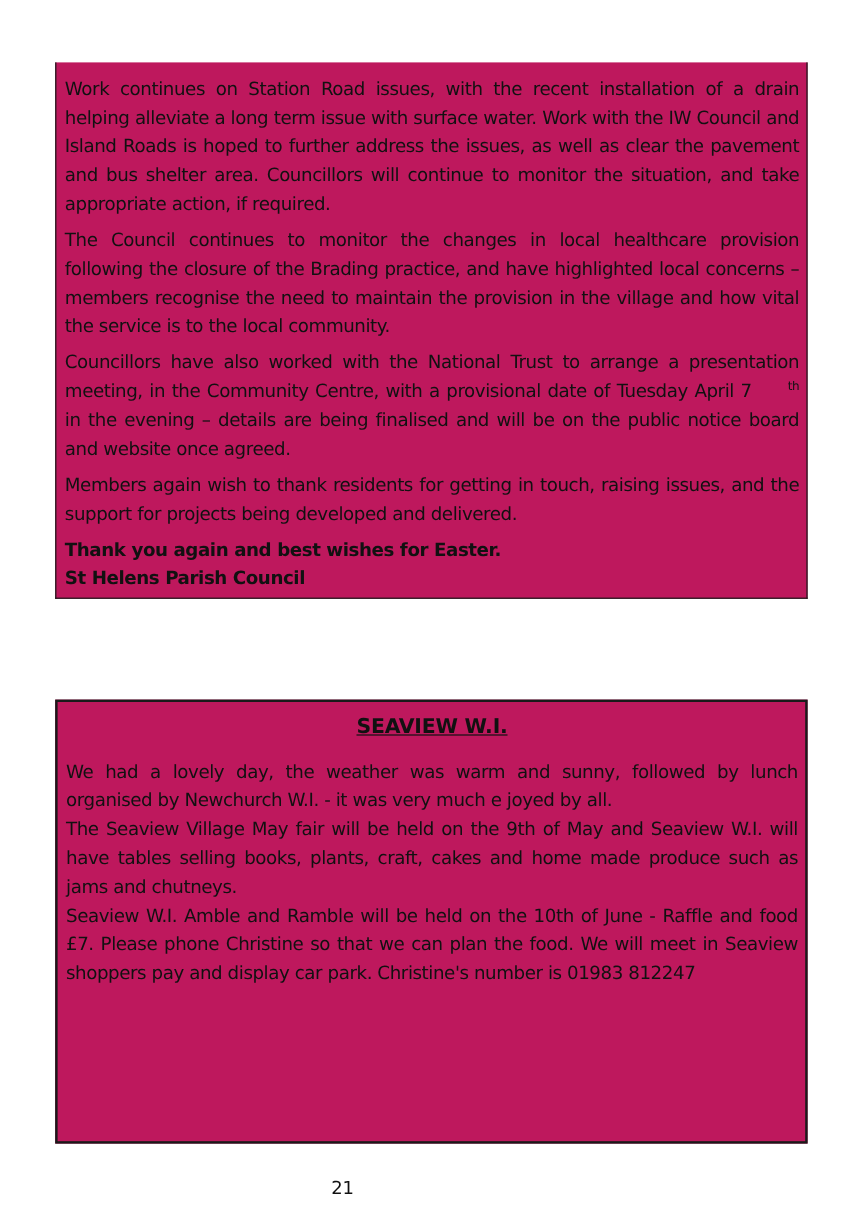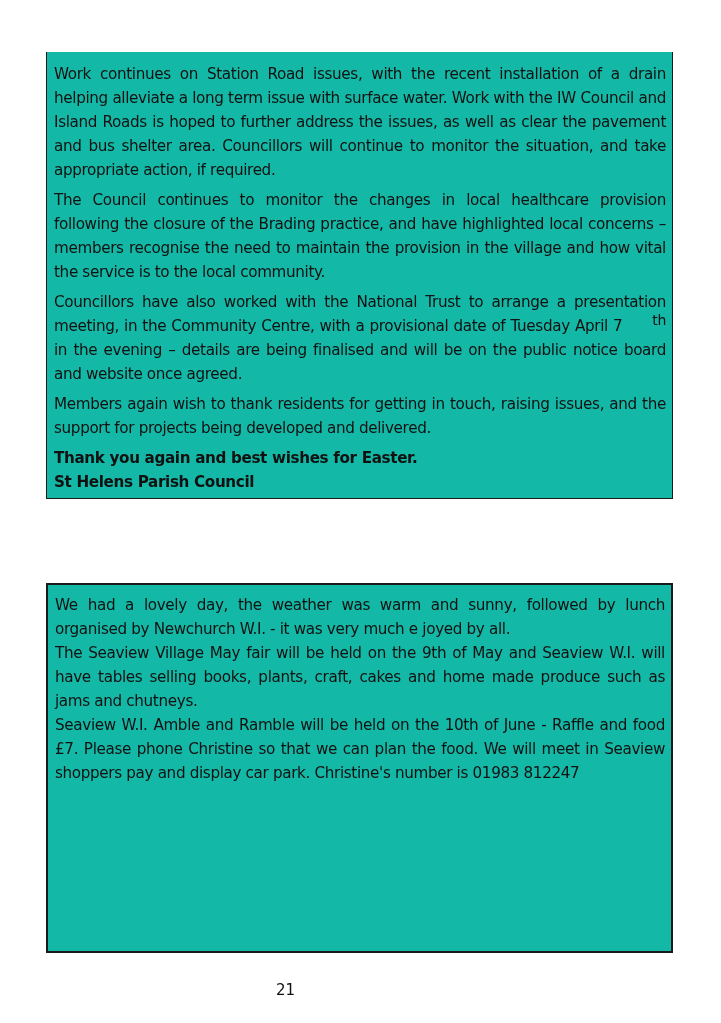--- a/index.html
+++ b/index.html
@@ -11,21 +11,21 @@
       width: 721px;
       height: 1023px;
       position: relative;
       overflow: hidden;
       font-family: "DejaVu Sans", sans-serif;
       color: #111111;
     }
     .box {
       position: absolute;
       box-sizing: border-box;
-      background: #14b8a6;
+      background: #be185d;
     }
     .box-council {
       left: 46px;
       top: 52px;
       width: 627px;
       height: 447px;
       border-left: 1.5px solid #1a1a1a;
       border-right: 1.5px solid #1a1a1a;
       border-bottom: 1.5px solid #1a1a1a;
       padding: 10px 6px 0 7px;
@@ -66,21 +66,21 @@
       line-height: 26px;
       letter-spacing: -0.2px;
     }
     .box-wi .para {
       margin-bottom: 0;
     }
     .box-wi .signoff {
       margin-top: 0px;
     }
     sup {
-      font-size: 14px;
+      font-size: 10px;
       line-height: 0;
       vertical-align: super;
       margin-left: 30px;
     }
     .page-number {
       position: absolute;
       left: 0;
       width: 571px;
       top: 980px;
       text-align: center;
@@ -94,18 +94,19 @@
 <div class="box box-council">
   <p class="para">Work continues on Station Road issues, with the recent installation of a drain helping alleviate a long term issue with surface water. Work with the IW Council and Island Roads is hoped to further address the issues, as well as clear the pavement and bus shelter area.  Councillors will continue to monitor the situation, and take appropriate action, if required.</p>
   <p class="para">The Council continues to monitor the changes in local healthcare provision following the closure of the Brading practice, and have highlighted local concerns – members recognise the need to maintain the provision in the village and how vital the service is to the local community.</p>
   <p class="para"><span>Councillors have also worked with the National Trust to arrange a presentation meeting, in the Community Centre, with a provisional date of Tuesday April 7</span><sup>th</sup><span> in the evening – details are being finalised and will be on the public notice board and website once agreed.</span></p>
   <p class="para">Members again wish to thank residents for getting in touch, raising issues, and the support for projects being developed and delivered.</p>
   <p class="signoff">Thank you again and best wishes for Easter.</p>
   <p class="signoff">St Helens Parish Council</p>
 </div>
 
 <div class="box box-wi">
+  <h2 class="heading">SEAVIEW W.I.</h2>
   <p class="para">We had a lovely day, the weather was warm and sunny, followed by lunch organised by Newchurch W.I. - it was very much e joyed by all.</p>
   <p class="para">The Seaview Village May fair will be held on the 9th of May and Seaview W.I. will have tables selling books, plants, craft, cakes and home made produce such as jams and chutneys.</p>
   <p class="para">Seaview W.I. Amble and Ramble will be held on the 10th of June -  Raffle and food £7. Please phone Christine so that we can plan the food. We will meet in Seaview shoppers pay and display car park. Christine's number is 01983 812247</p>
 </div>
 
 <div class="page-number">21</div>
 
 </body></html>

